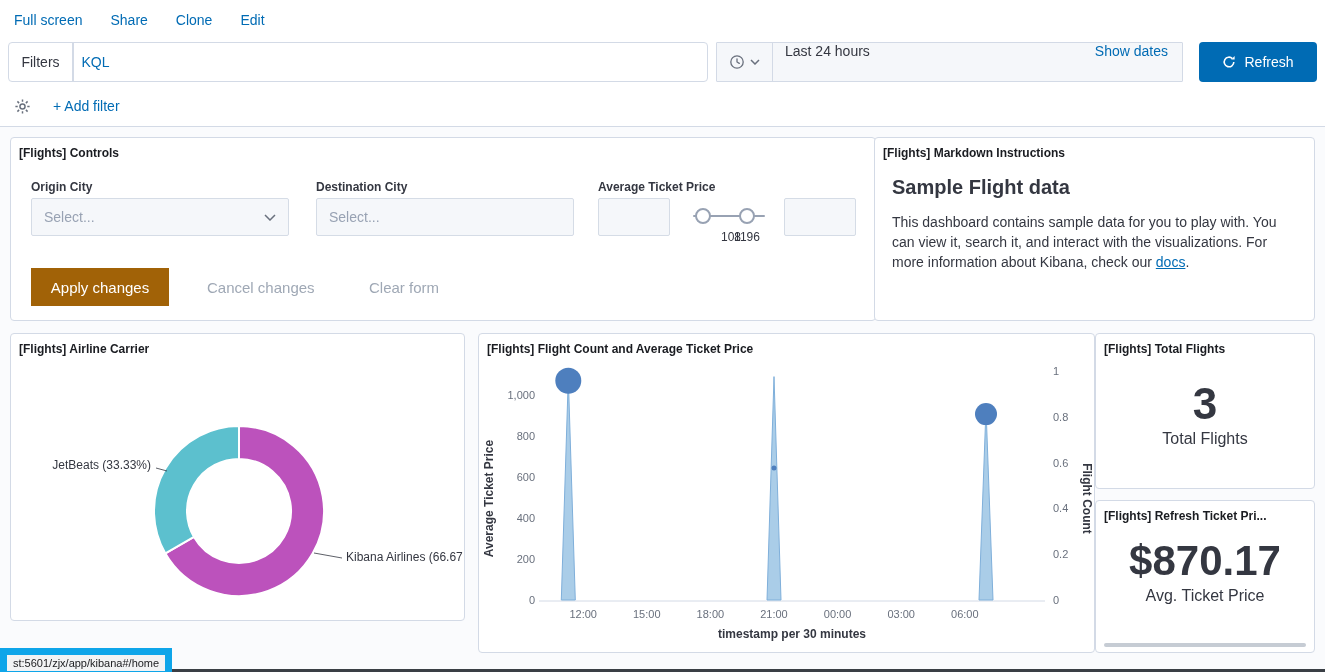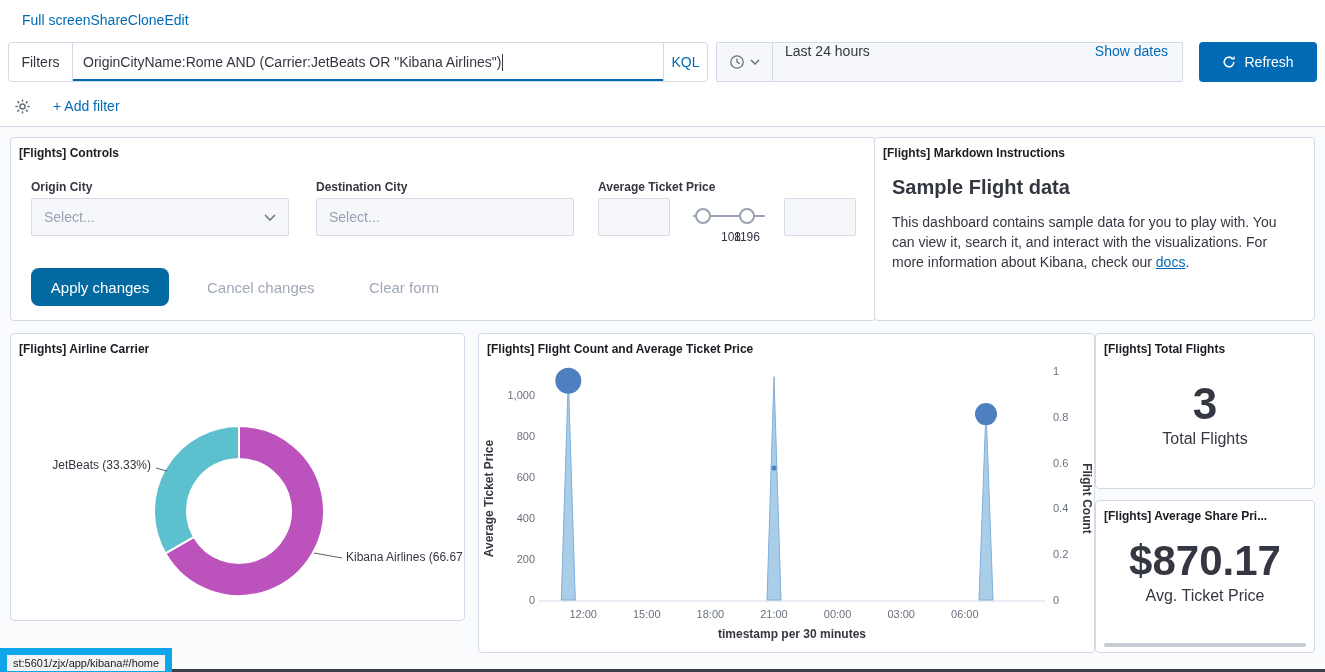--- a/index.html
+++ b/index.html
@@ -6,21 +6,21 @@
   html,body { margin:0; padding:0; }
   body {
     width:1325px; height:672px; position:relative; overflow:hidden;
     background:#fff; color:#343741;
     font-family:"Liberation Sans","DejaVu Sans",sans-serif;
   }
   svg { display:block; }
   svg text { font-family:"Liberation Sans","DejaVu Sans",sans-serif; }
 
   
-  .topnav { position:absolute; top:0; left:0; height:40px; display:flex; align-items:center; padding-left:22px; }
+  .topnav { position:absolute; top:0; left:0; height:40px; display:flex; align-items:center; gap:28px; padding-left:14px; }
   .topnav .navlink { color:#006BB4; font-size:14px; cursor:pointer; }
 
   
   .querybar { position:absolute; top:42px; left:8px; right:8px; height:40px; display:flex; }
   .query-group { width:700px; height:40px; border:1px solid #d3dae6; border-radius:4px; background:#fff; display:flex; }
   .filters-btn { width:64px; border-right:1px solid #d3dae6; display:flex; align-items:center; justify-content:center; font-size:14px; color:#343741; cursor:pointer; }
   .query-input { flex:1; display:flex; align-items:center; padding:0 10px; font-size:14px; white-space:nowrap; overflow:hidden; box-shadow:inset 0 -2px 0 #006BB4; cursor:text; }
   .caret { display:inline-block; width:1px; height:17px; background:#343741; margin-left:1px; }
   .kql-btn { width:44px; border-left:1px solid #d3dae6; display:flex; align-items:center; justify-content:center; color:#006BB4; font-size:14px; cursor:pointer; }
   .time-group { margin-left:8px; flex:1; height:40px; border:1px solid #d3dae6; border-radius:1px; background:#f5f7fa; display:flex; }
@@ -39,21 +39,21 @@
   .panel { position:absolute; background:#fff; border:1px solid #d3dae6; border-radius:4px; overflow:hidden; }
   .panel-title { font-size:12px; font-weight:700; color:#1a1c21; padding:8px 8px 0 8px; white-space:nowrap; overflow:hidden; text-overflow:ellipsis; height:22px; }
 
   
   .ctl-label { position:absolute; font-size:12px; font-weight:700; color:#343741; }
   .ctl-select { position:absolute; height:38px; background:#f5f7fa; border:1px solid #d5dce6; border-radius:2px; display:flex; align-items:center; justify-content:space-between; padding:12px 12px; font-size:14px; color:#98A2B3; cursor:pointer; }
   .num-input { position:absolute; width:72px; height:38px; background:#f5f7fa; border:1px solid #d5dce6; border-radius:2px; cursor:text; }
   .slider-track { position:absolute; left:682px; top:77px; width:72px; height:2px; background:#98A2B3; border-radius:1px; }
   .slider-handle { position:absolute; width:16px; height:16px; border-radius:50%; background:#fff; border:2px solid #98A2B3; top:70px; cursor:pointer; }
   .slider-val { position:absolute; top:92px; font-size:12px; color:#343741; text-align:center; }
-  .btn-apply { position:absolute; left:20px; top:130px; width:138px; height:38px; background:#0369a1; color:#fff; border:none; border-radius:8px; font-size:15px; font-family:inherit; cursor:pointer; }
+  .btn-apply { position:absolute; left:20px; top:130px; width:138px; height:38px; background:#a16207; color:#fff; border:none; border-radius:0; font-size:15px; font-family:inherit; cursor:pointer; }
   .btn-plain { position:absolute; top:130px; height:38px; display:flex; align-items:center; color:#9fa8b5; font-size:15px; background:none; border:none; font-family:inherit; cursor:pointer; }
 
   
   .md-heading { position:absolute; left:17px; top:38px; font-size:20px; font-weight:700; color:#343741; }
   .md-body { position:absolute; left:17px; top:74px; width:400px; font-size:14px; line-height:20px; color:#343741; }
   .md-link { color:#006BB4; text-decoration:underline; cursor:pointer; }
 
   
   .stat-value { font-size:44px; font-weight:700; text-align:center; color:#343741; line-height:52px; }
   .stat-label { font-size:16px; text-align:center; color:#343741; }
@@ -69,24 +69,20 @@
 <div class="topnav">
   <span class="navlink">Full screen</span>
   <span class="navlink">Share</span>
   <span class="navlink">Clone</span>
   <span class="navlink">Edit</span>
 </div>
 
 <div class="querybar">
   <div class="query-group">
     <div class="filters-btn">Filters</div>
-    <div class="query-input">
-      <span>OriginCityName:Rome AND (Carrier:JetBeats OR "Kibana Airlines")</span>
-        <span class="caret"></span>
-    </div>
     <div class="kql-btn">KQL</div>
   </div>
   <div class="time-group">
     <div class="clock-cell">
       <span>
         <svg viewBox="0 0 16 16" width="16" height="16">
             <circle cx="8" cy="8" r="6.2" fill="none" stroke="#69707D" stroke-width="1.3"></circle>
             <path d="M8 4.8V8l2.3 1.4" fill="none" stroke="#69707D" stroke-width="1.3" stroke-linecap="round"></path>
           </svg>
       </span>
@@ -206,21 +202,21 @@
       </svg>
   </div>
 
   <div class="panel" style="left:1095px; top:206px; width:220px; height:156px;">
     <div class="panel-title">[Flights] Total Flights</div>
     <div class="stat-value" style="margin-top:22px;">3</div>
     <div class="stat-label">Total Flights</div>
   </div>
 
   <div class="panel" style="left:1095px; top:373px; width:220px; height:153px;">
-    <div class="panel-title">[Flights] Average Share Pri...</div>
+    <div class="panel-title">[Flights] Refresh Ticket Pri...</div>
     <div class="stat-value" style="margin-top:12px; font-size:42px;">$870.17</div>
     <div class="stat-label">Avg. Ticket Price</div>
     <div class="avg-scrollbar"></div>
   </div>
 
 </div>
 
 <div class="status-tooltip">st:5601/zjx/app/kibana#/home</div>
 <div class="bottom-strip"></div>
 

